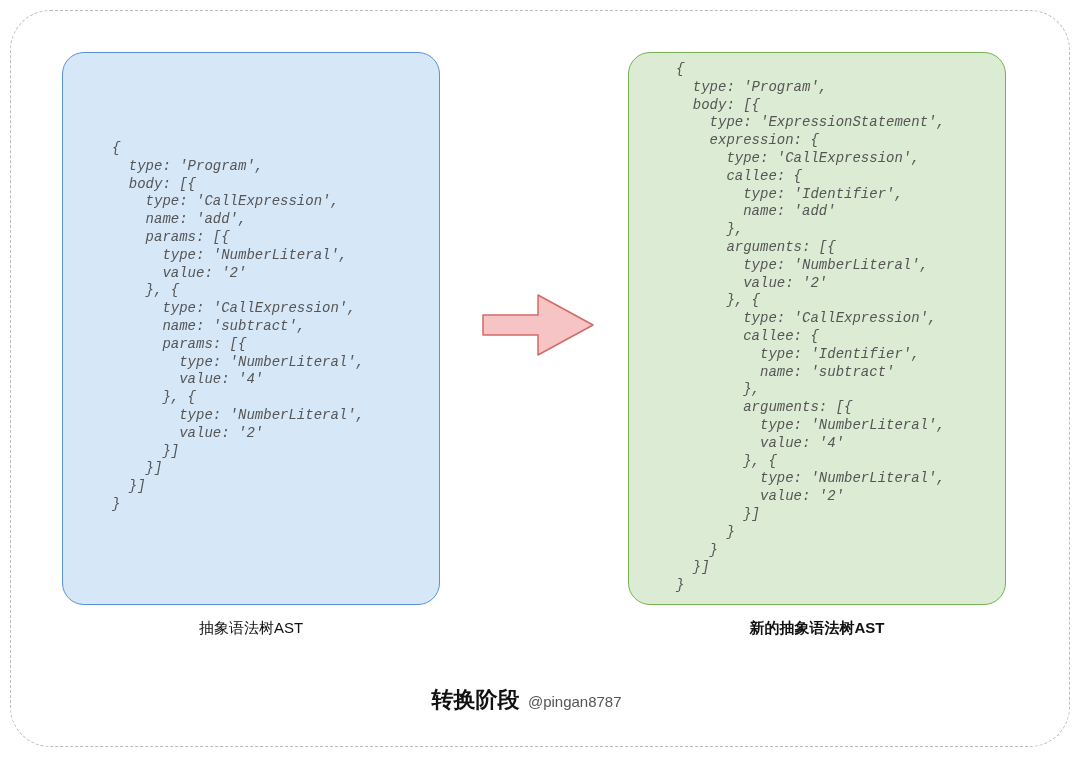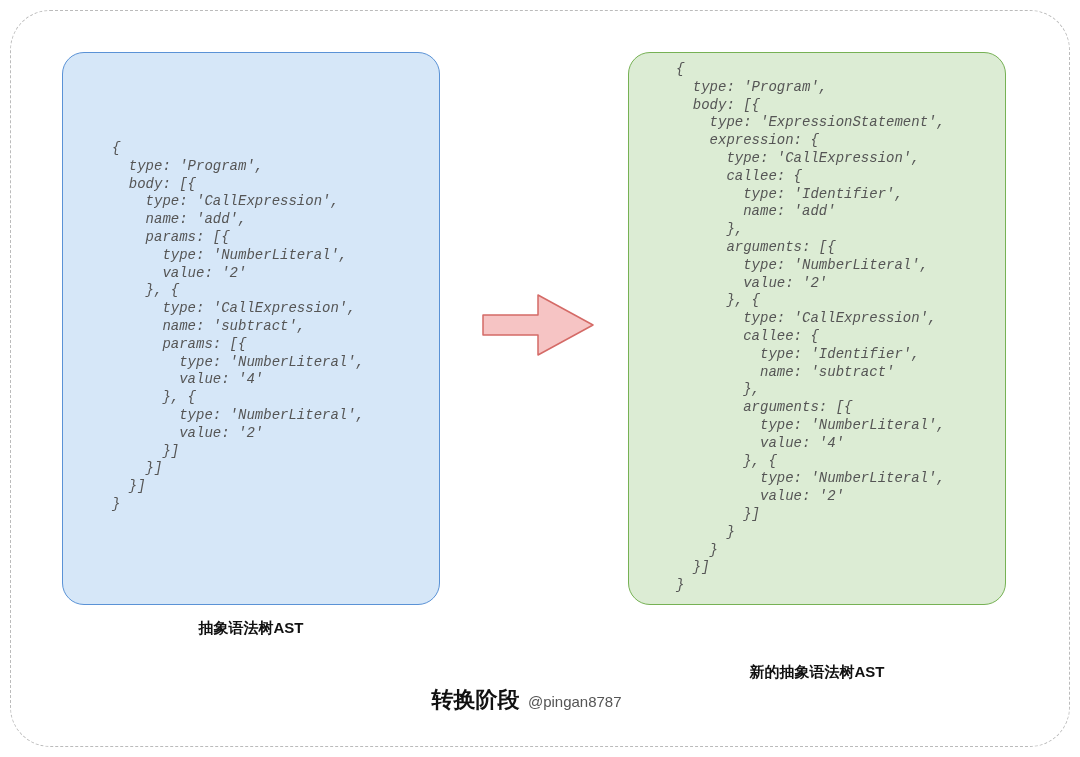--- a/index.html
+++ b/index.html
@@ -64,34 +64,33 @@
       line-height: 17.8px;
       color: #555555;
       white-space: pre;
     }
     .label-left {
       position: absolute;
       top: 619px;
       left: 62px;
       width: 378px;
       text-align: center;
-      font-weight: bold;
+      font-weight: normal;
       font-size: 15px;
       color: #111111;
     }
     .label-right {
       position: absolute;
       top: 619px;
       left: 628px;
       width: 378px;
       text-align: center;
       font-weight: bold;
       font-size: 15px;
       color: #111111;
-      margin-top: 44px;
     }
     .arrow {
       position: absolute;
       top: 290px;
       left: 478px;
       width: 120px;
       height: 70px;
     }
     .footer {
       position: absolute;

